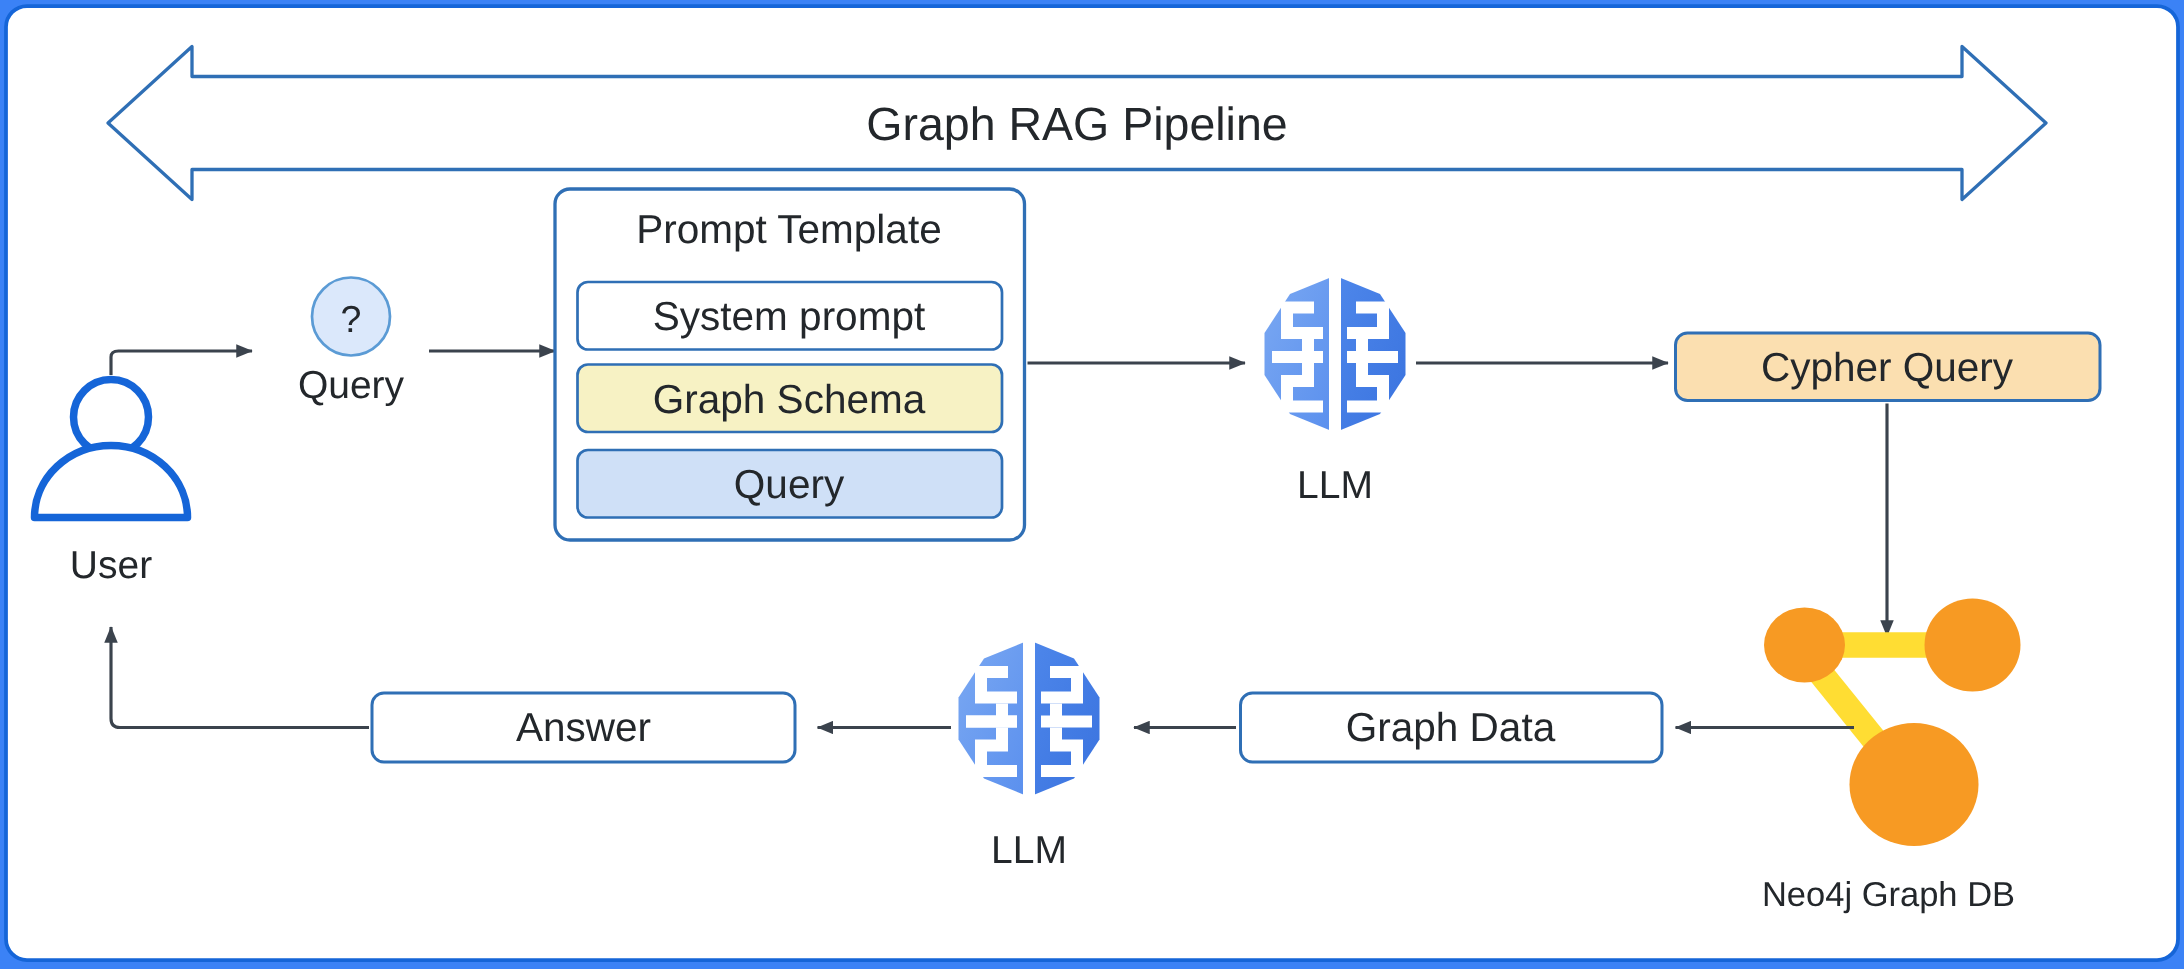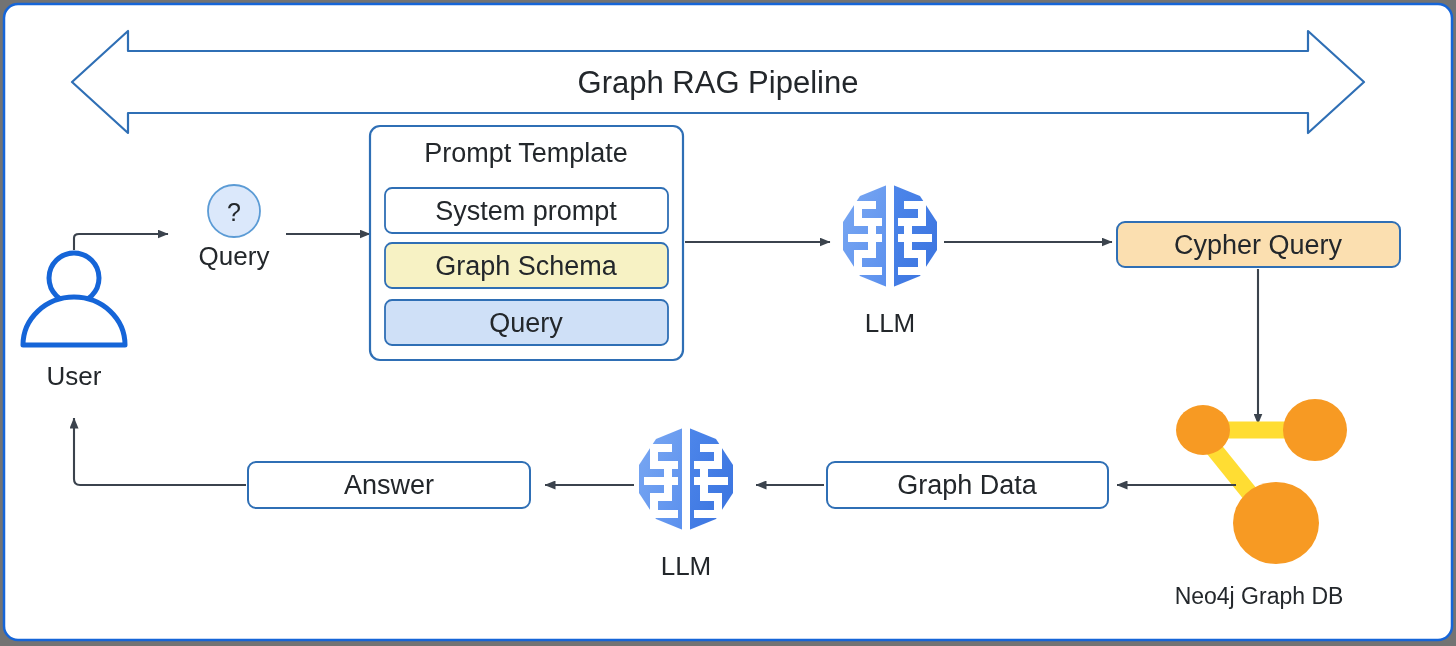--- a/index.html
+++ b/index.html
@@ -4,21 +4,21 @@
 <style>
   html, body {
     margin: 0;
     padding: 0;
     background: #ffffff;
   }
   #canvas {
     position: relative;
     width: 1456px;
     height: 646px;
-    background: #737373;
+    background: #3b82f6;
     font-family: "Liberation Sans", sans-serif;
     overflow: hidden;
   }
   #diagram-svg {
     position: absolute;
     left: 0;
     top: 0;
     width: 1456px;
     height: 646px;
   }

